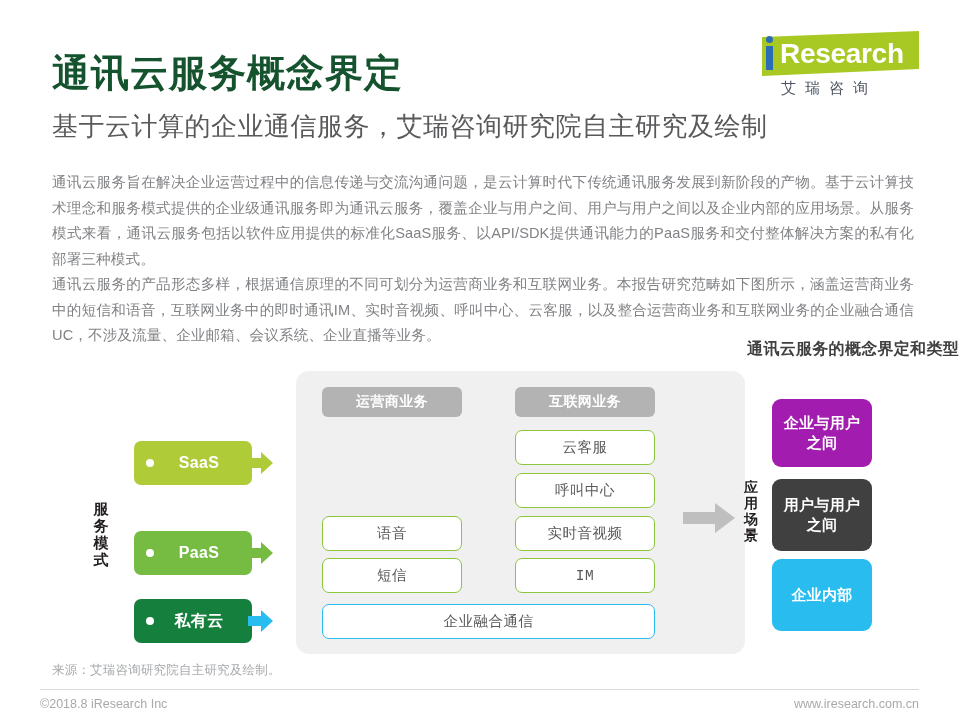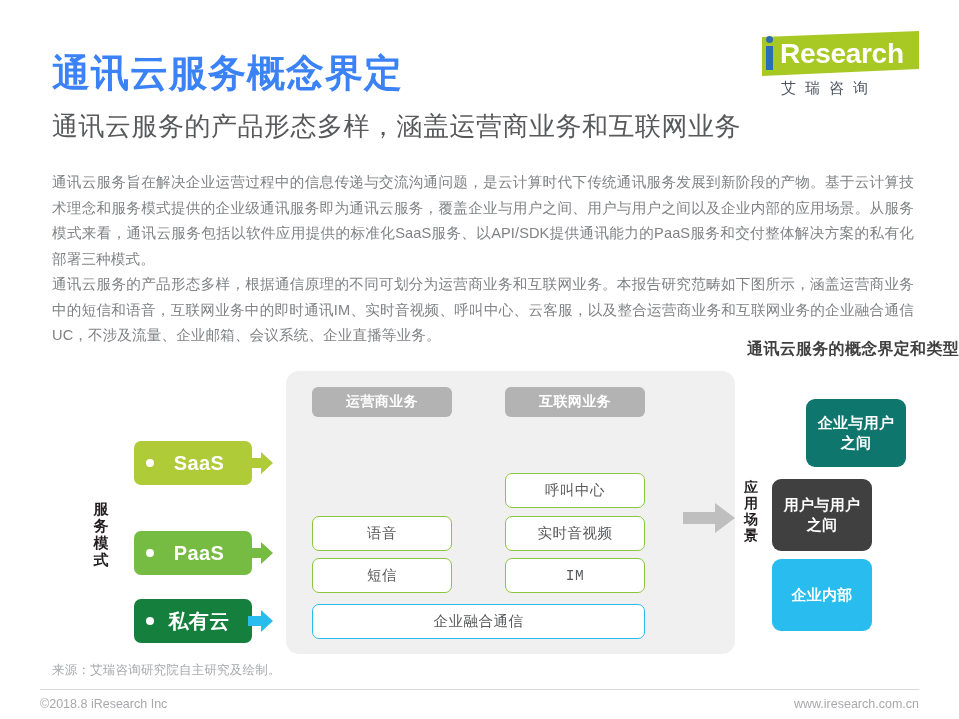--- a/index.html
+++ b/index.html
@@ -15,21 +15,21 @@
     overflow: hidden;
   }
 
   
   .page-title {
     position: absolute;
     left: 52px;
     top: 48px;
     font-size: 38px;
     font-weight: bold;
-    color: #3b82f6;
+    color: #14532d;
     letter-spacing: 1px;
     white-space: nowrap;
   }
   .page-subtitle {
     position: absolute;
     left: 52px;
     top: 109px;
     font-size: 26px;
     font-weight: normal;
     color: #58595B;
@@ -149,37 +149,37 @@
   .svc-pill .dot {
     position: absolute;
     left: 12px;
     top: 18px;
     width: 8px;
     height: 8px;
     border-radius: 50%;
     background: #ffffff;
   }
   .svc-pill .pill-label {
-    font-size: 20px;
+    font-size: 16px;
     font-weight: bold;
     color: #ffffff;
     margin-left: 12px;
     letter-spacing: 0.4px;
   }
   .svc-arrow {
     position: absolute;
     left: 248px;
     width: 26px;
     height: 26px;
   }
 
   
   .center-panel {
     position: absolute;
-    left: 286px;
+    left: 296px;
     top: 371px;
     width: 449px;
     height: 283px;
     background: #F0F0F0;
     border-radius: 13px;
   }
   .col-header {
     position: absolute;
     height: 30px;
     border-radius: 6px;
@@ -276,21 +276,21 @@
     right: 40px;
     top: 697px;
     font-size: 12.5px;
     color: #A7A9AC;
   }
 </style>
 </head>
 <body>
 
 <div class="page-title">通讯云服务概念界定</div>
-<div class="page-subtitle">通讯云服务的产品形态多样，涵盖运营商业务和互联网业务</div>
+<div class="page-subtitle">基于云计算的企业通信服务，艾瑞咨询研究院自主研究及绘制</div>
 
 <div class="logo-wrap">
   <svg class="logo-shape" viewBox="0 0 157 45">
     <polygon points="0,6 157,0 157,38 0,45" fill="#A8C923"></polygon>
   </svg>
   <div class="logo-i-dot"></div>
   <div class="logo-i-stem"></div>
   <div class="logo-research">Research</div>
   <div class="logo-cn">艾瑞咨询</div>
 </div>
@@ -328,33 +328,34 @@
   <polygon points="0,8 13,8 13,2 25,13 13,24 13,18 0,18" fill="#29BDEF"></polygon>
 </svg>
 
 <div class="center-panel">
   <div class="col-header" style="left:26px; top:16px; width:140px;">运营商业务</div>
   <div class="col-header" style="left:219px; top:16px; width:140px;">互联网业务</div>
 
   <div class="box" style="left:26px; top:145px; width:140px;">语音</div>
   <div class="box" style="left:26px; top:187px; width:140px;">短信</div>
 
+  <div class="box" style="left:219px; top:59px; width:140px;">云客服</div>
   <div class="box" style="left:219px; top:102px; width:140px;">呼叫中心</div>
   <div class="box" style="left:219px; top:145px; width:140px;">实时音视频</div>
   <div class="box" style="left:219px; top:187px; width:140px;font-family:Liberation Mono, monospace;">IM</div>
 
   <div class="box blue" style="left:26px; top:233px; width:333px;">企业融合通信</div>
 </div>
 
 <svg class="big-arrow" viewBox="0 0 52 30">
   <polygon points="0,9 32,9 32,0 52,15 32,30 32,21 0,21" fill="#BFBFBF"></polygon>
 </svg>
 <div class="scene-label">应<br>用<br>场<br>景</div>
 
-<div class="scene-card" id="scene0" style="top: 399px; height: 68px; background: #0f766e; margin-left: 34px;">
+<div class="scene-card" id="scene0" style="top: 399px; height: 68px; background: #a21caf;">
   <span>
     <span>企业与用户</span><br>
     <span>之间</span>
   </span>
 </div>
 <div class="scene-card" id="scene1" style="top: 479px; height: 72px; background: #404040;">
   <span>
     <span>用户与用户</span><br>
     <span>之间</span>
   </span>

